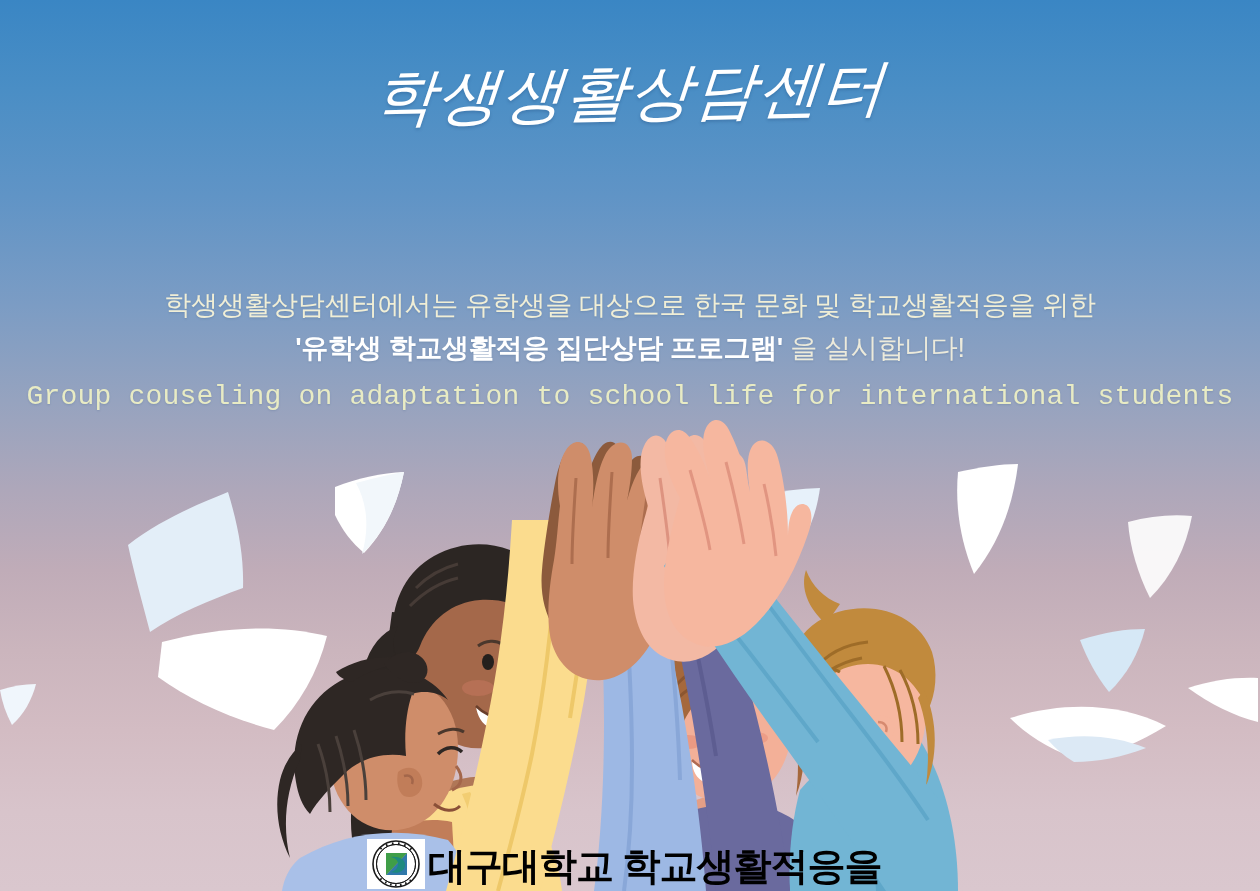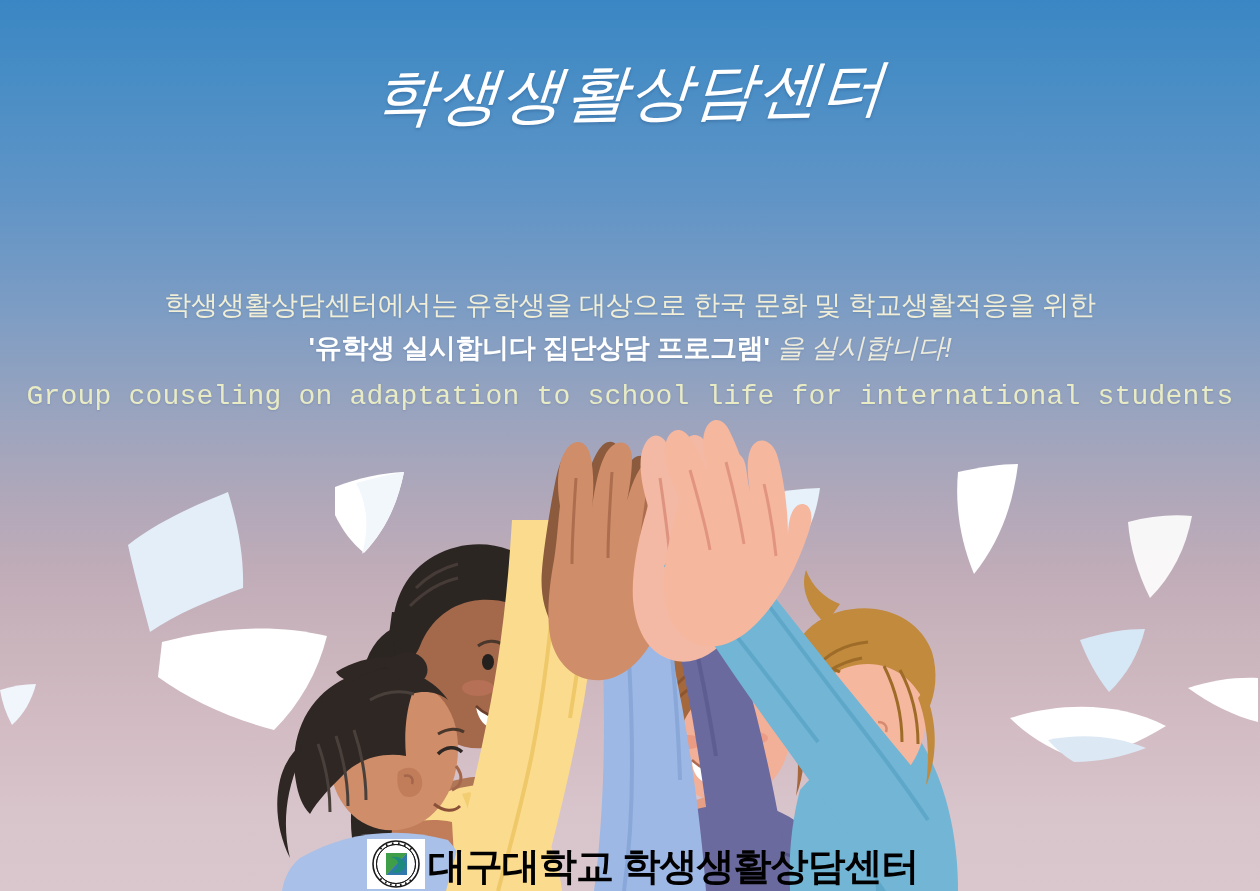--- a/index.html
+++ b/index.html
@@ -61,21 +61,21 @@
     display:block;
     font-size:27px;line-height:43px;
     color:#f0eed6;
     letter-spacing:-.3px;
     text-shadow:0 1px 2px rgba(60,90,130,.25);
   }
   .sub-line .strong{
     font-weight:bold;color:#ffffff;
   }
   .sub-line .normal{
-    font-weight:normal;color:#eceadb;font-style:italic;
+    font-weight:normal;color:#eceadb;
   }
   .sub-eng{
     display:block;
     margin-top:7px;
     font-size:28px;line-height:40px;
     color:#e8ebc4;
     letter-spacing:.2px;
     text-shadow:0 1px 2px rgba(60,90,130,.22);
     font-family:Liberation Mono, monospace;
   }
@@ -322,21 +322,21 @@
     </g>
   </svg>
 
   <div id="textlayer">
 
     <div class="script-title">학생생활상담센터</div>
 
 
     <div class="subblock">
       <span class="sub-line">학생생활상담센터에서는 유학생을 대상으로 한국 문화 및 학교생활적응을 위한</span>
-      <span class="sub-line"><span class="strong">'유학생 실시합니다 집단상담 프로그램'</span><span class="normal"> 을 실시합니다!</span></span>
+      <span class="sub-line"><span class="strong">'유학생 학교생활적응 집단상담 프로그램'</span><span class="normal"> 을 실시합니다!</span></span>
       <span class="sub-eng">Group couseling on adaptation to school life for international students</span>
     </div>
 
   </div>
 
   <div id="footer">
 
     <div id="logo-box">
       <svg width="58" height="50" viewBox="0 0 58 50">
         <rect x="0" y="0" width="58" height="50" fill="#ffffff"></rect>
@@ -361,16 +361,16 @@
 
         <path d="M18 13 L41 13 L41 37 L18 37 Z" fill="none"></path>
         <path d="M19 14 L40 14 L40 36 L19 36 Z" fill="#d9c92b"></path>
         <path d="M19 14 L40 14 L19 36 Z" fill="#3f9e48"></path>
         <path d="M40 14 L40 36 L19 36 Z" fill="#1d70b8" opacity=".9"></path>
         <path d="M24 18 C34 17 39 22 38 27 C37 33 30 35 24 33 C28 32 31 29 31 25 C31 21 28 19 24 18 Z" fill="#1d8a7e"></path>
         <circle cx="29" cy="25" r="19.5" fill="none" stroke="#1a1a1a" stroke-width="1"></circle>
       </svg>
     </div>
 
-    <div class="footer-text">대구대학교 학생생활상담센터</div>
+    <div class="footer-text">대구대학교 학교생활적응을</div>
   </div>
 
 </div>
 
 </body></html>

